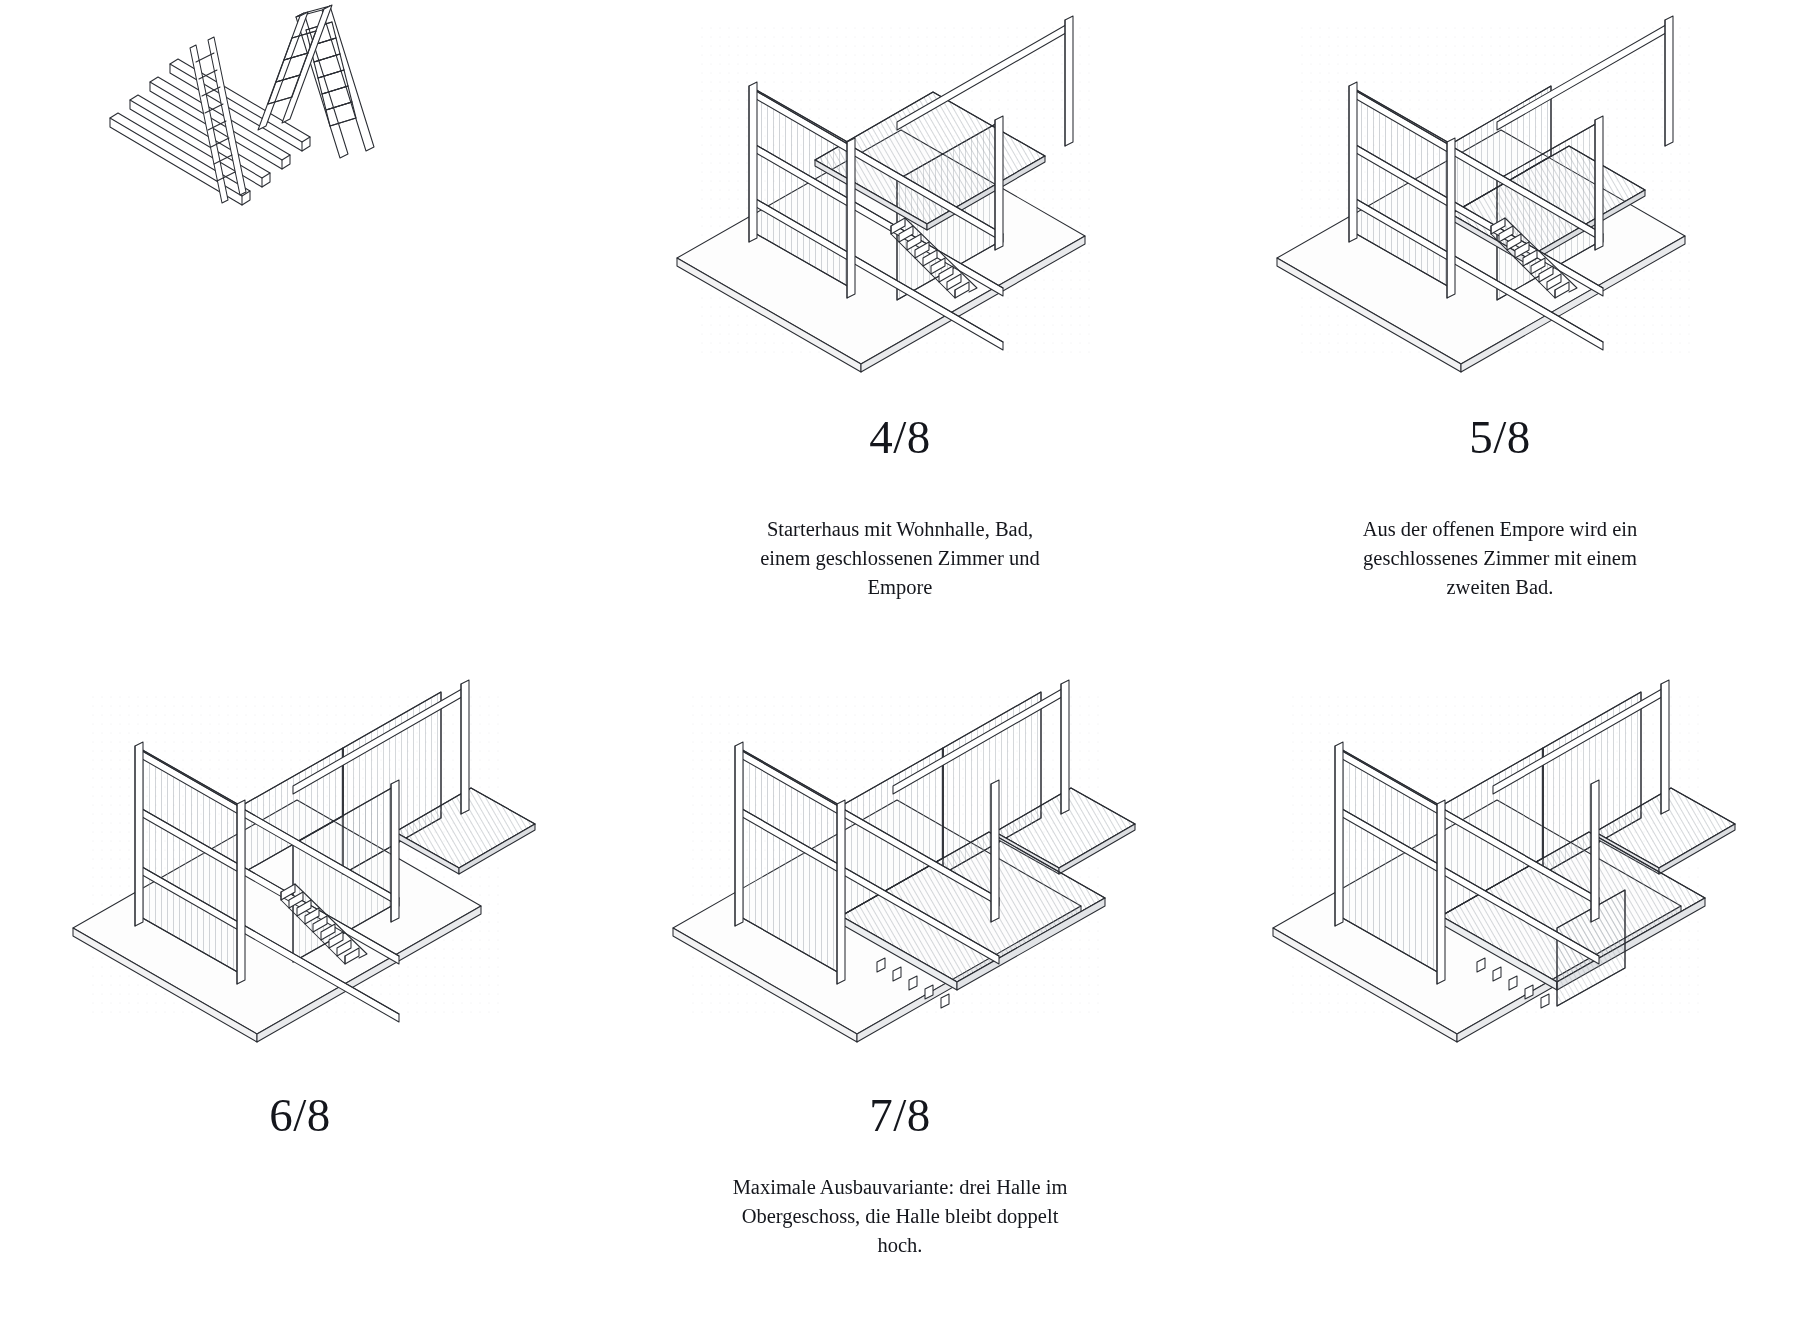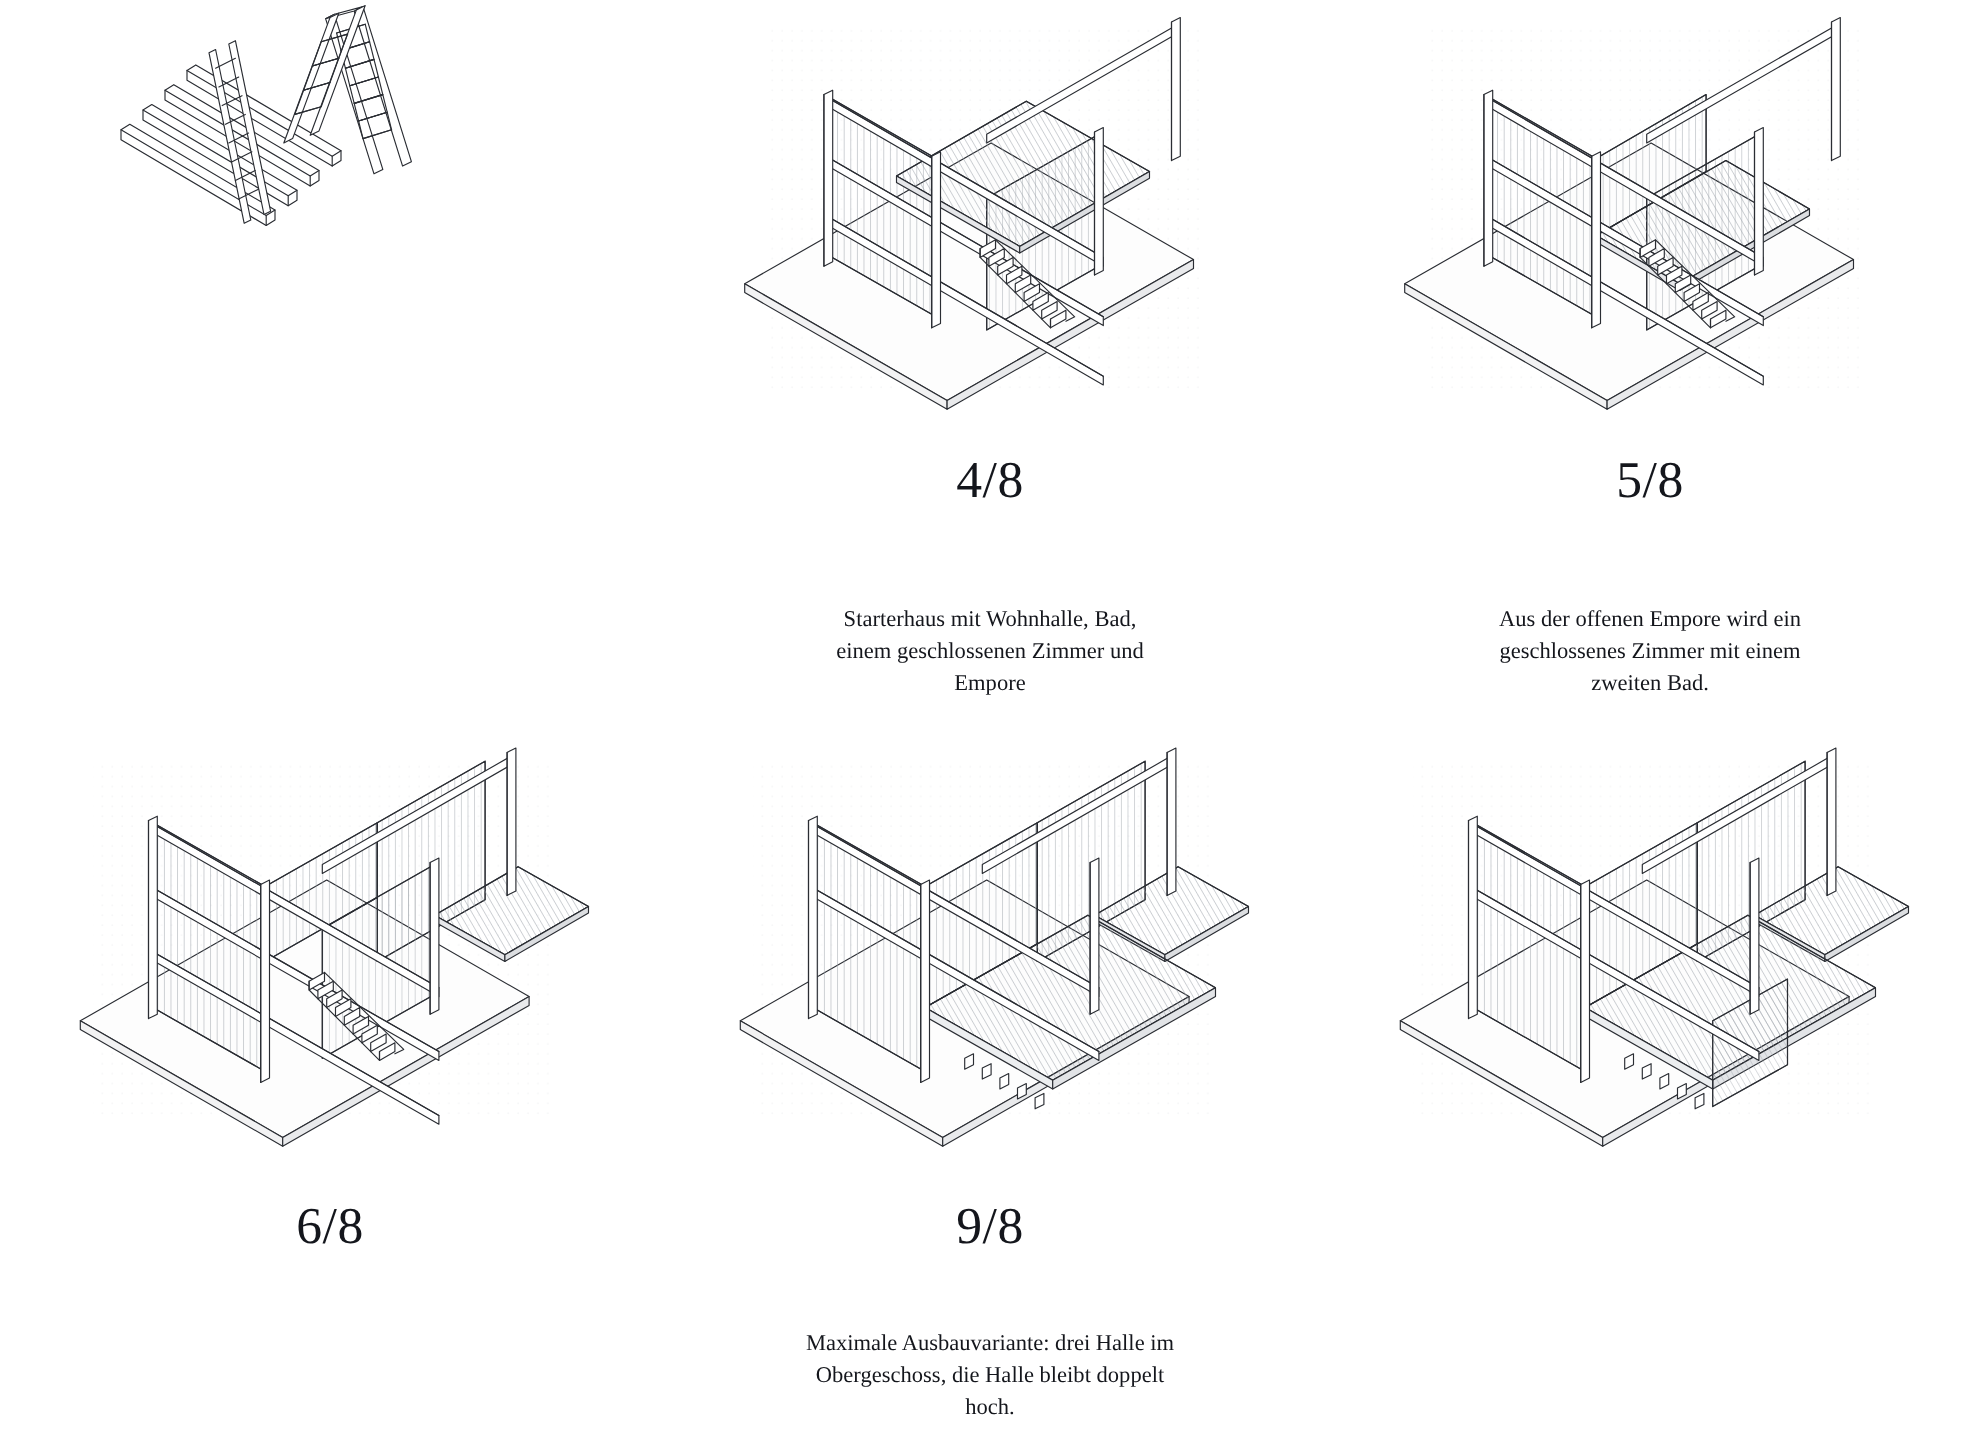--- a/index.html
+++ b/index.html
@@ -55,21 +55,20 @@
     line-height:1.42;
     text-align:center;
     max-width:320px;
     margin:0;
     padding:0;
   }
   .cap-block{
     display:flex;
     flex-direction:column;
     align-items:center;
-    gap:34px;
   }
   
   .r1 .cap-num{margin-top:19px;}
   .r1 .cap-txt{margin-top:54px;}
   
   .r2 .cap-num{margin-top:37px;}
   .r2 .cap-txt{margin-top:34px;}
   .c0 .cap-block{visibility:hidden;}
   .wide{max-width:360px;}
 </style>
@@ -547,21 +546,21 @@
               <path d="M326 124 L326 262"></path>
             </g>
             <g>
               <path d="M396 24 L404 20 L404 150 L396 154 Z" fill="#ffffff"></path>
               <path d="M396 24 L396 154"></path>
             </g>
           </g>
         </svg>
       </div>
       <div class="cap-block">
-        <div class="cap-num">9/8</div>
+        <div class="cap-num">7/8</div>
         <div class="cap-txt wide">Maximale Ausbauvariante: drei Halle im Obergeschoss, die Halle bleibt doppelt hoch.</div>
       </div>
     </div>
 
     <div class="cell r2">
       <div class="art">
         <svg width="470" height="395" viewBox="0 0 470 395">
           <defs>
             <pattern id="vslat8" width="6" height="6" patternUnits="userSpaceOnUse">
               <line x1="0" y1="0" x2="0" y2="6" stroke="#9aa0a8" stroke-width="0.9"></line>

